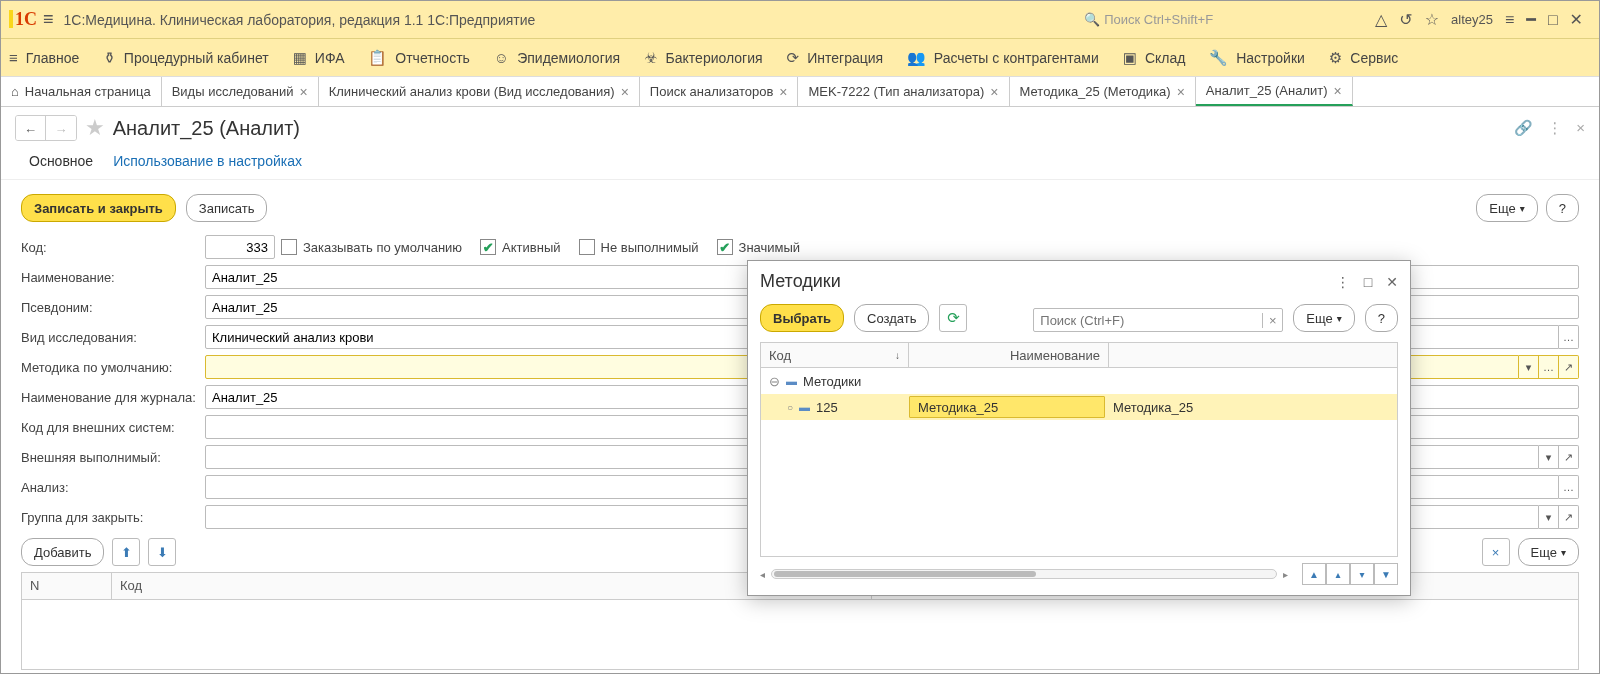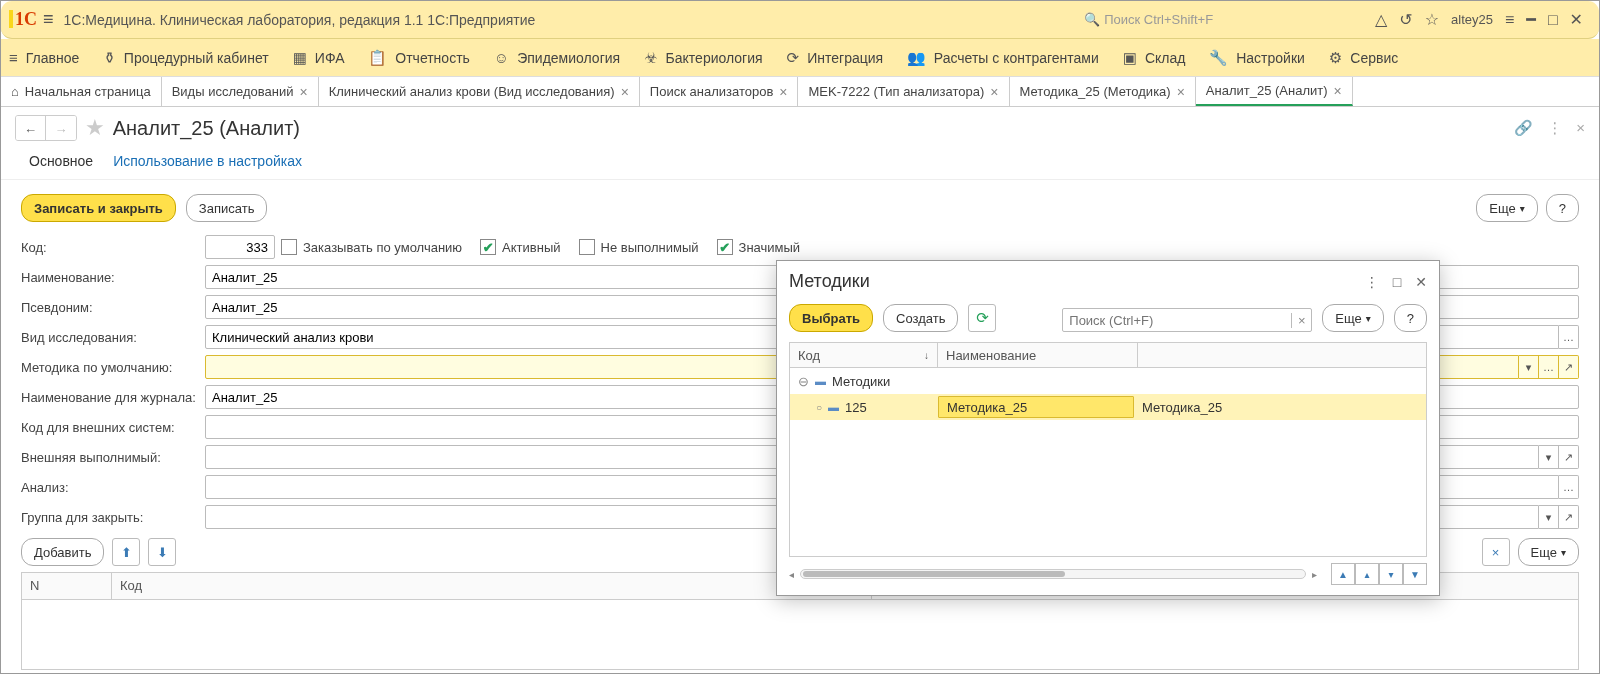--- a/index.html
+++ b/index.html
@@ -1,18 +1,18 @@
 <!DOCTYPE html>
 <html><head>
 <meta charset="utf-8">
 <style>
   * { box-sizing: border-box; margin: 0; padding: 0; font-family: Arial, sans-serif; }
   body { background: #fff; font-size: 13px; color: #333; overflow: hidden; }
   .window { width: 1600px; height: 674px; border: 1px solid #999; display: flex; flex-direction: column; background: #fff;}
-  .title-bar { background: #ffedaa; height: 38px; display: flex; align-items: center; padding: 10px 8px; border-bottom: 1px solid #e0d080; border-radius: 11px; }
+  .title-bar { background: #ffedaa; height: 38px; display: flex; align-items: center; padding: 10px 8px; border-bottom: 1px solid #e0d080; }
   .logo { color: #d83b01; font-weight: bold; font-size: 18px; margin-right: 6px; font-family: 'Times New Roman', serif;}
   .logo::before { content:""; display:inline-block; width:4px; height:18px; background:#f9d71c; margin-right:2px; vertical-align:-3px;}
   .hamburger { font-size: 18px; color: #555; margin-right: 10px; cursor:pointer;}
   .title-text { flex: 1; color: #555; font-size: 14px; }
   .search-box { display:flex; align-items:center; width: 290px; height: 24px; border:1px solid transparent; border-radius:3px; padding:0 6px; color:#888;}
   .title-icons { display: flex; align-items:center; gap: 12px; padding: 0 8px; color: #555;}
   .title-icon { cursor: pointer; font-size:16px; }
   .user-label { font-size:13px; color:#555;}
   .main-menu { background: #ffedaa; height: 38px; display: flex; align-items: center; padding: 0 8px; gap: 24px; border-bottom: 1px solid #ddd;}
   .menu-item { display: flex; align-items: center; gap: 8px; color: #444; font-size: 14px; cursor:pointer;}
@@ -50,32 +50,32 @@
   .input-group .input { flex:1; border-top-right-radius:0; border-bottom-right-radius:0;}
   .input-btn { width:20px; height:24px; border:1px solid #bbb; border-left:none; background:#fff; display:flex; align-items:center; justify-content:center; font-size:11px; color:#555; cursor:pointer;}
   .input-btn:last-child { border-top-right-radius:2px; border-bottom-right-radius:2px;}
   .sub-toolbar { display:flex; align-items:center; gap:8px; margin:6px 0;}
   .icon-btn { width:28px; height:28px; border:1px solid #bbb; border-radius:3px; background:#fff; display:flex; align-items:center; justify-content:center; cursor:pointer; color:#3b7bb5;}
   .table-area { margin-top:4px;}
   .table-head { display:flex; border:1px solid #ccc; background:#fafafa; height:28px;}
   .th { padding:5px 8px; border-right:1px solid #ccc; font-size:13px; color:#555;}
   .table-body { border:1px solid #ccc; border-top:none; height:70px;}
 
-  .popup { position:absolute; left:776px; top:260px; width:664px; height:336px; background:#fff; border:1px solid #999; box-shadow:0 4px 20px rgba(0,0,0,0.25); display:flex; flex-direction:column;}
+  .popup { position:absolute; left:747px; top:260px; width:664px; height:336px; background:#fff; border:1px solid #999; box-shadow:0 4px 20px rgba(0,0,0,0.25); display:flex; flex-direction:column;}
   .popup-title { display:flex; align-items:center; padding:10px 12px 8px 12px; font-size:18px; color:#333;}
   .popup-title-icons { margin-left:auto; display:flex; gap:14px; color:#666;}
   .popup-title-icons span { cursor:pointer; font-size:14px;}
   .popup-toolbar { display:flex; align-items:flex-end; padding: 4px 12px 10px 12px; gap:10px;}
   .popup-toolbar .btn.primary { font-weight:bold;}
   .popup-search { height:24px; width:250px; border:1px solid #bbb; border-radius:2px; display:flex; align-items:center;}
   .popup-search input { border:none; outline:none; flex:1; padding:0 6px; font-size:13px; color:#888;}
   .popup-search .clear { width:20px; text-align:center; border-left:1px solid #bbb; color:#888; cursor:pointer;}
   .popup-grid { flex:1; display:flex; flex-direction:column; padding:0 12px;}
   .grid-head { display:flex; background:#fafafa; border:1px solid #ccc; height:26px;}
-  .gh { padding:4px 8px; border-right:1px solid #ccc; font-size:13px; color:#555; display:flex; align-items:center;}
+  .gh { padding:4px 8px; border-right:1px solid #ccc; font-size:13px; color:#555; display:flex; align-items:center;justify-content:flex-end;}
   .grid-body { flex:1; border:1px solid #ccc; border-top:none; overflow:auto;}
   .grid-row { display:flex; height:26px; align-items:center;}
   .grid-row.selected { background:#fff3b8;}
   .gc { padding:2px 8px; font-size:13px; display:flex; align-items:center; gap:6px;}
   .folder-ico { color:#5b8cc5; font-size:11px;}
   .name-cell.highlight { background:#ffe76a; border:1px solid #daba30; height:22px; border-radius:1px;}
   .popup-footer { display:flex; align-items:center; padding:6px 12px 10px 12px; gap:6px;}
   .scroll-track { flex:1; height:10px; border:1px solid #ccc; border-radius:5px; background:#f5f5f5; position:relative;}
   .scroll-thumb { position:absolute; left:2px; top:1px; height:6px; width:52%; background:#bbb; border-radius:4px;}
   .nav-cluster { display:flex; gap:0; margin-left:8px;}

